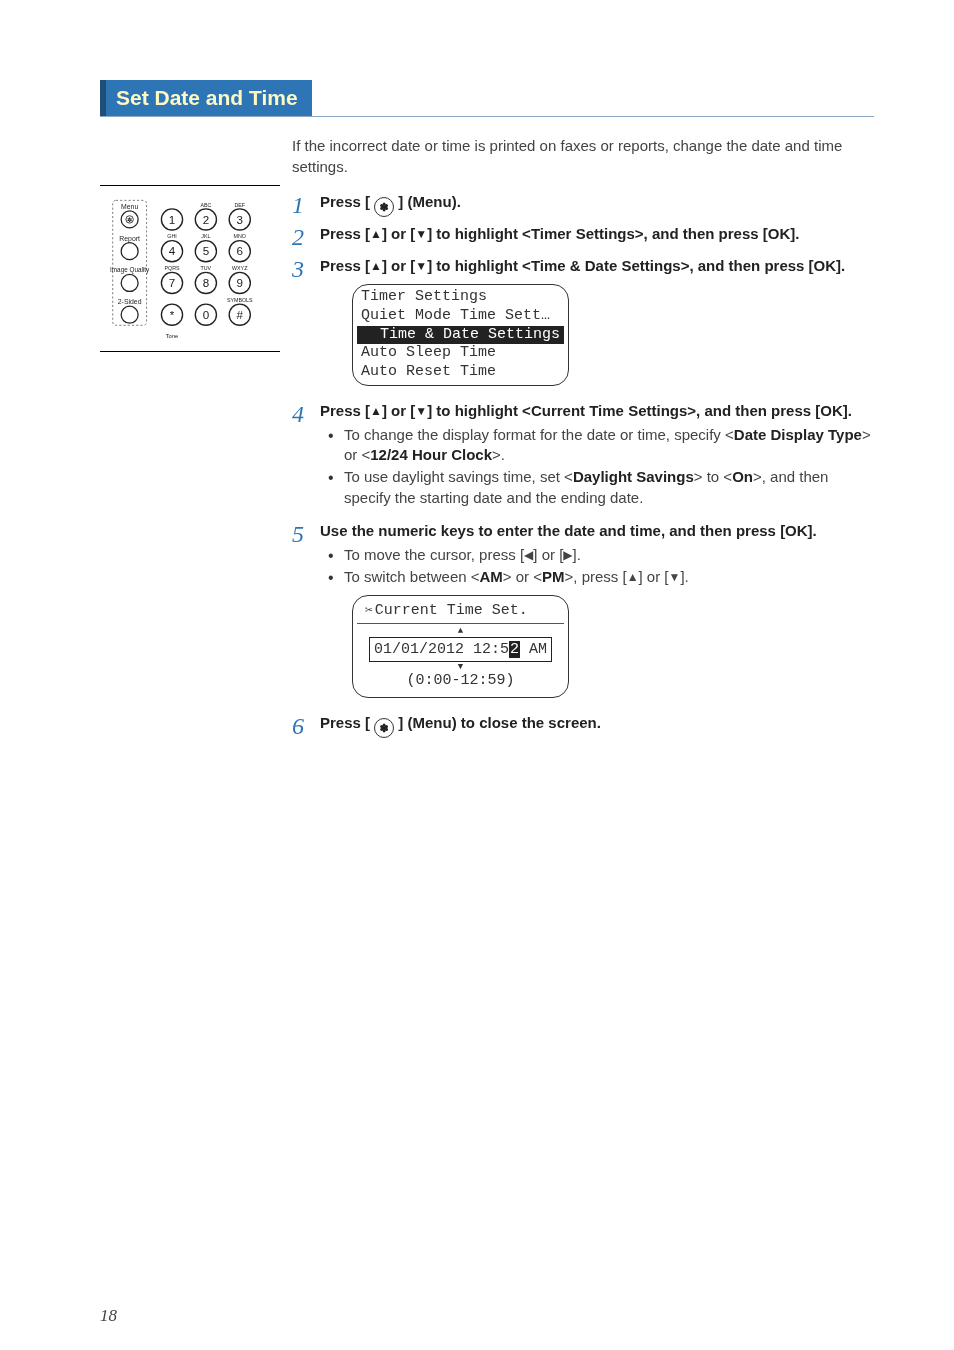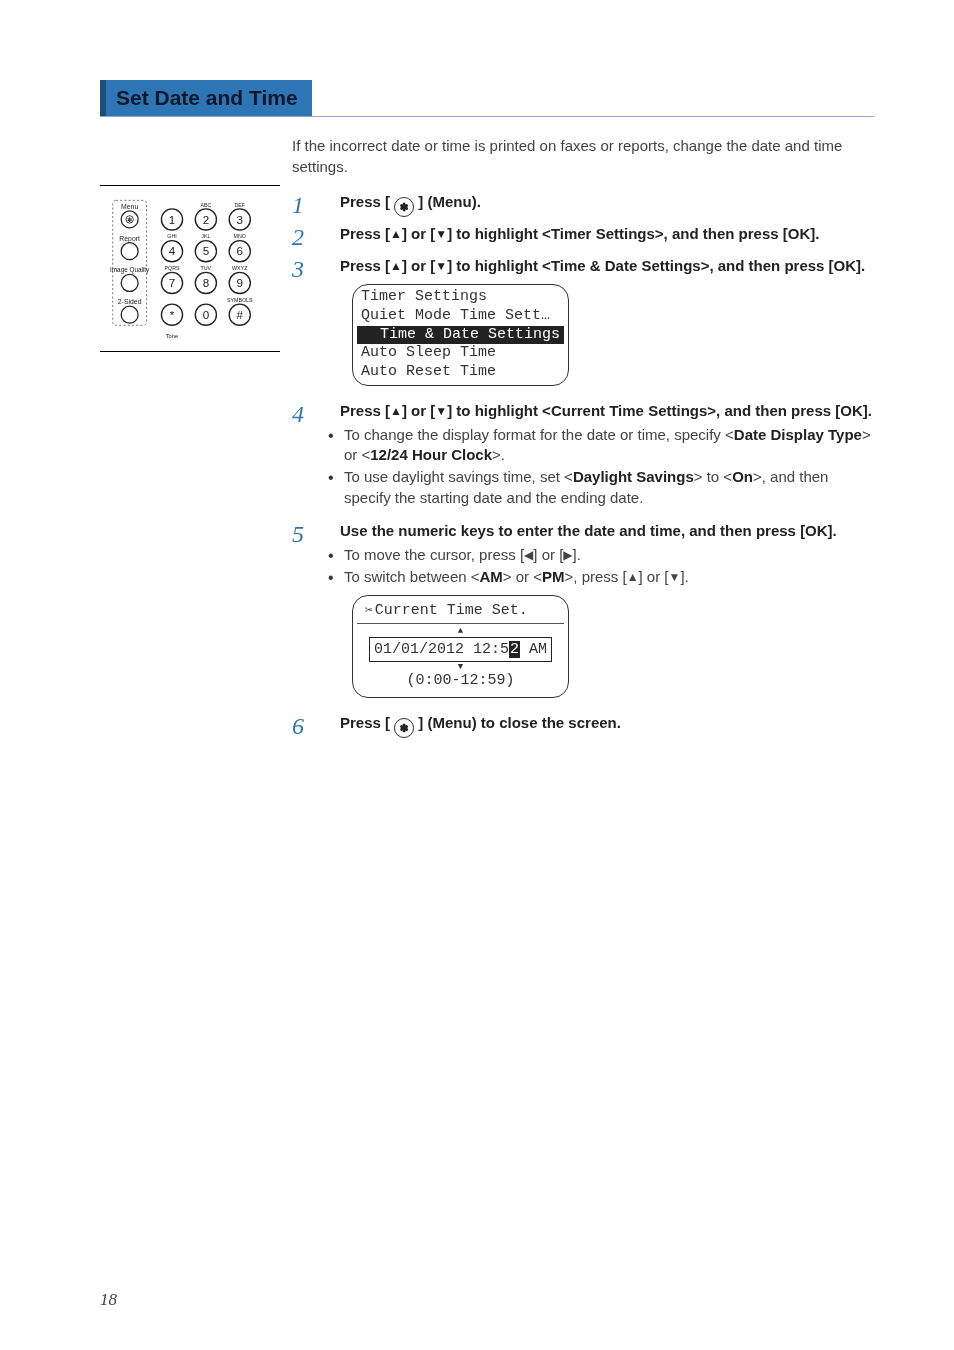--- a/index.html
+++ b/index.html
@@ -16,21 +16,21 @@
   .page {
     padding: 80px 80px 40px 100px;
   }
   .title-wrap {
     border-bottom: 1px solid #8ca8c6;
     margin-bottom: 18px;
   }
   .title {
     display: inline-block;
     background: #2e75b6;
-    color: #0f172a;
+    color: #fef9c3;
     font-weight: bold;
     font-size: 21px;
     padding: 6px 14px 6px 10px;
     border-left: 6px solid #1f4e79;
   }
   .content {
     display: flex;
     align-items: flex-start;
   }
   .left-col {
@@ -73,21 +73,20 @@
     padding-top: 2px;
   }
   .step-body {
     flex: 1;
     font-size: 15px;
     line-height: 1.4;
   }
   .step-head {
     font-weight: bold;
     color: #222;
-    margin-left: 20px;
   }
   .tri { font-size: 12px; display: inline-block; vertical-align: 1px; }
   .menu-icon {
     display: inline-block;
     width: 18px; height: 18px;
     border: 1.5px solid #333;
     border-radius: 50%;
     vertical-align: -4px;
     text-align: center;
     font-size: 11px;
@@ -164,21 +163,21 @@
   }
   .tool-ico {
     display: inline-block;
     font-size: 13px;
     vertical-align: 0;
     margin-right: 2px;
   }
   .pagenum {
     position: absolute;
     left: 100px;
-    bottom: 40px;
+    bottom: 24px;
     font-style: italic;
     font-family: Georgia, serif;
     font-size: 17px;
     color: #444;
   }
 </style>
 </head>
 <body>
 
 <div class="page">

